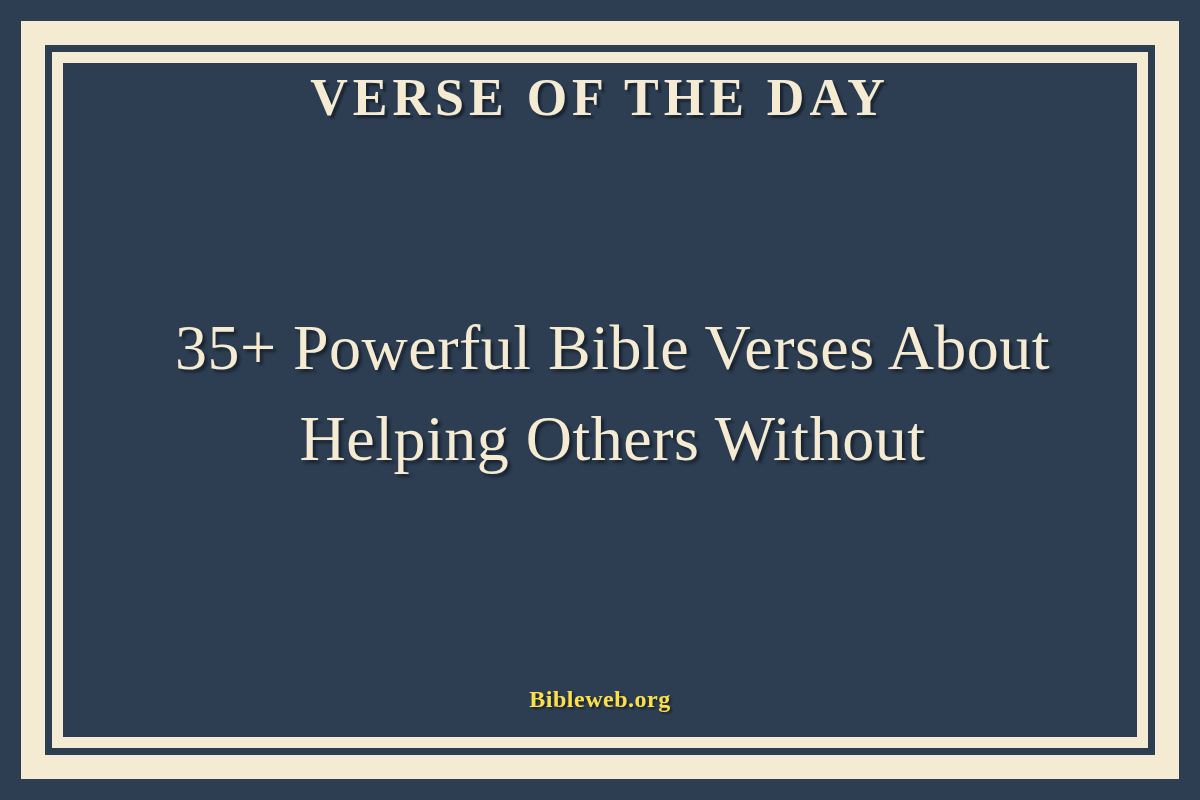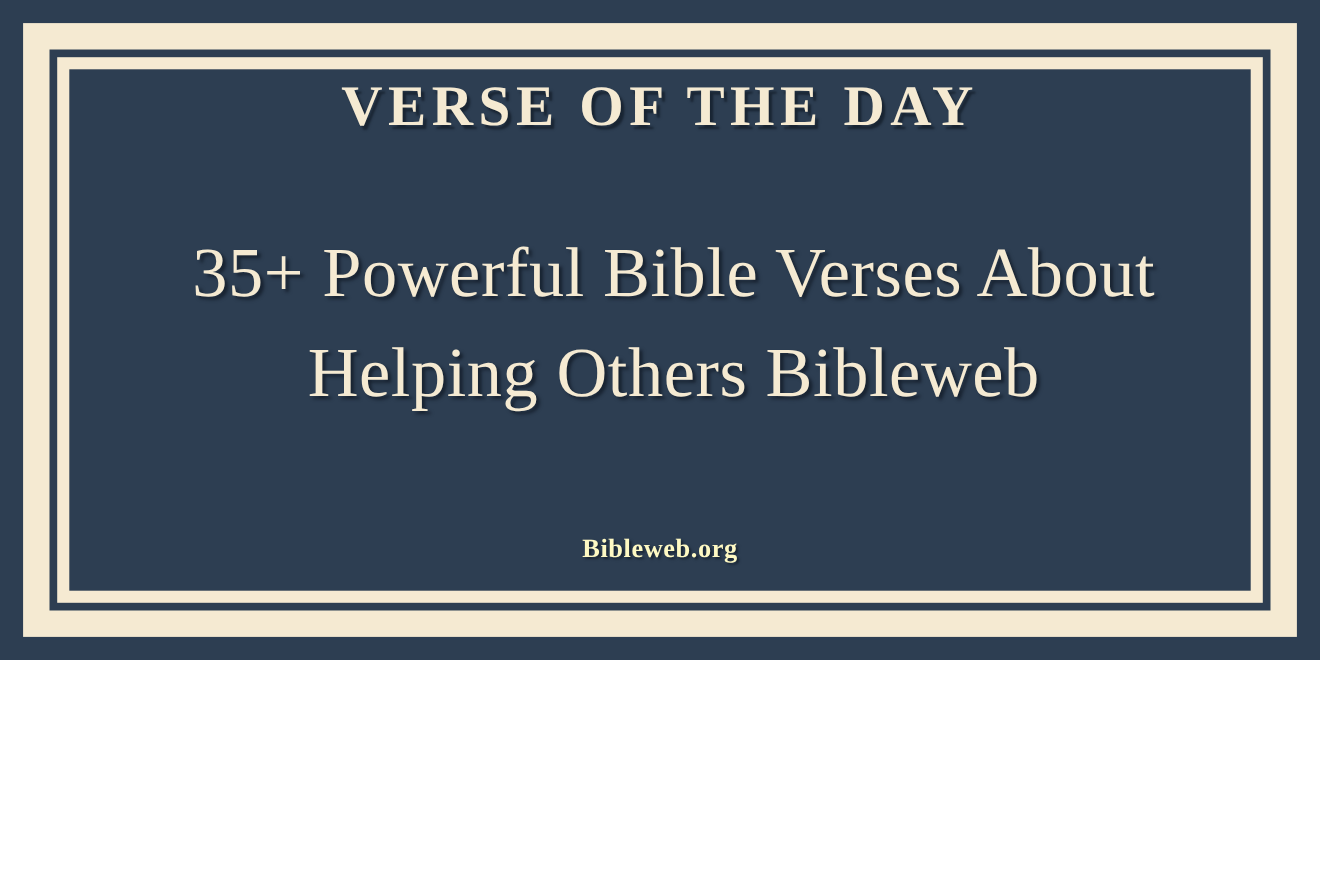--- a/index.html
+++ b/index.html
@@ -4,21 +4,21 @@
 <style>
   html, body {
     margin: 0;
     padding: 0;
     background: #ffffff;
   }
 
   #card {
     position: relative;
     width: 1200px;
-    height: 600px;
+    height: 800px;
     background: var(--bg, #2d3e52);
     overflow: hidden;
     font-family: "Liberation Serif", "DejaVu Serif", serif;
     box-sizing: border-box;
   }
 
   
   .frame-outer {
     position: absolute;
     left: 21px;
@@ -104,21 +104,21 @@
   <div class="frame-inner" style="border-color: rgb(245, 234, 210);"></div>
 
   <div class="content">
 
     <div class="eyebrow" style="color: rgb(245, 234, 210);">VERSE OF THE DAY</div>
 
     <div class="title-wrap">
       <h1 class="title" style="color: rgb(245, 234, 210); margin-left: 25px;">
         <span>35+ Powerful Bible Verses About</span>
         <br>
-        <span>Helping Others Bibleweb</span>
+        <span>Helping Others Without</span>
         <br>
       </h1>
     </div>
 
-    <div class="site" style="color: #fef9c3; font-family: Liberation Serif, serif;">Bibleweb.org</div>
+    <div class="site" style="color: #fde047; font-family: Liberation Serif, serif;">Bibleweb.org</div>
 
   </div>
 </div>
 
 </body></html>

